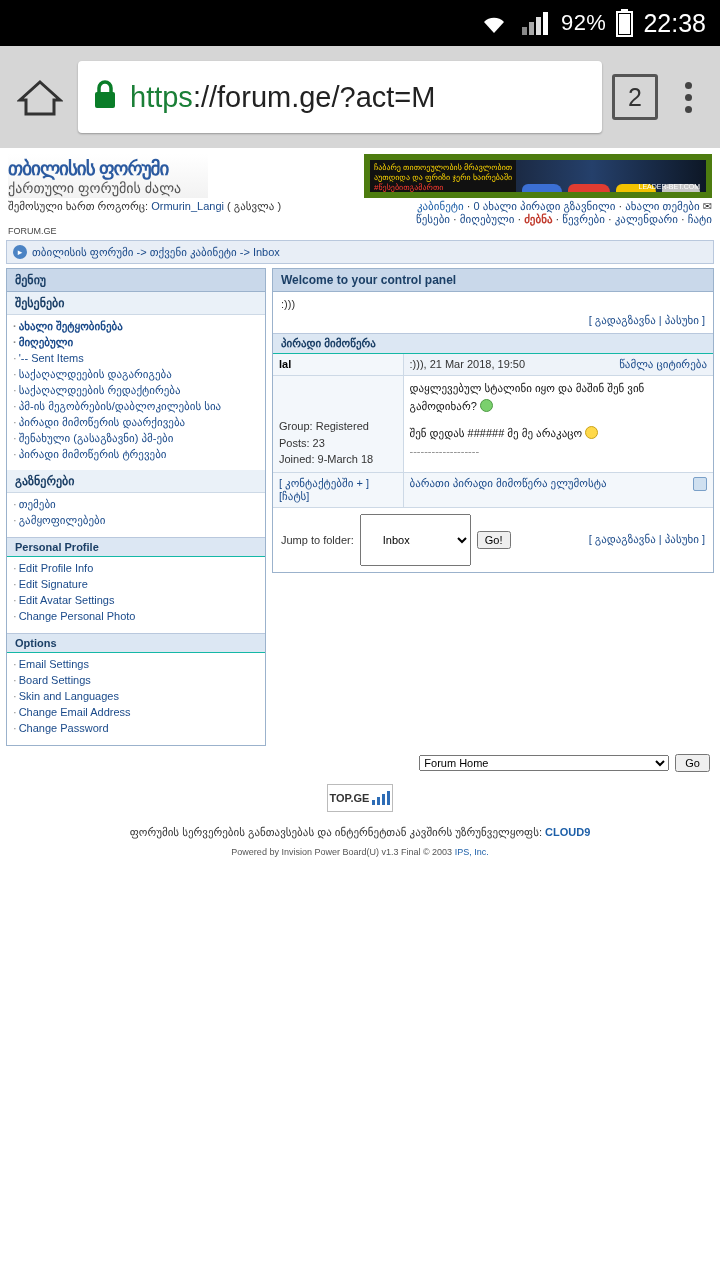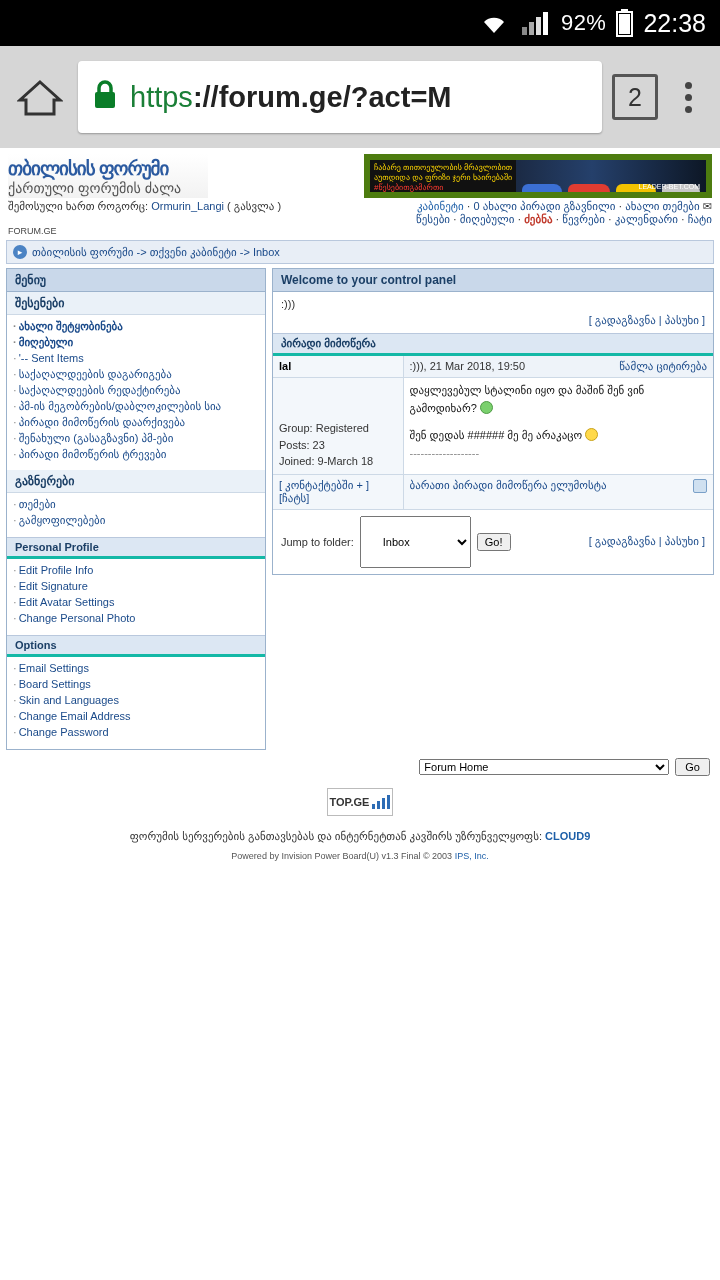--- a/index.html
+++ b/index.html
@@ -29,21 +29,21 @@
   .home-btn { width:56px; height:56px; display:flex; align-items:center; justify-content:center; }
   .urlbar {
     flex:1; height:72px; background:#fff; border-radius:4px;
     display:flex; align-items:center; padding:0 14px; gap:12px;
     overflow:hidden; box-shadow:0 1px 2px rgba(0,0,0,.3);
   }
   .urltext {
     font-size:29px; color:#111; white-space:nowrap; overflow:hidden;
   }
   .urltext .scheme { color:#1a7f37; }
-  .urltext .rest { color:#222;font-weight:bold; }
+  .urltext .rest { color:#222; }
   .tabcount {
     width:46px; height:46px; border:3px solid #555; border-radius:3px;
     display:flex; align-items:center; justify-content:center;
     font-size:25px; color:#333; font-weight:500;
   }
   .menu-dots { width:40px; display:flex; flex-direction:column; align-items:center; gap:5px; }
   .menu-dots i { width:7px; height:7px; background:#444; border-radius:50%; display:block; }
 
   
   .page { background:#fff; padding:0; }
@@ -92,21 +92,21 @@
   .navbar a { color:#1a4a8a; text-decoration:none; }
 
   .layout { display:flex; gap:6px; padding:4px 6px 0 6px; align-items:flex-start; }
 
   .panel { border:1px solid #9bb2cc; background:#fff; }
   .panel-head {
     background:#c9d8ea; border-bottom:1px solid #9bb2cc;
     font-size:12px; font-weight:bold; color:#1b3f66; padding:4px 8px;
   }
   .panel-subhead {
-    background:#dce7f3; border-top:1px solid #b9c8dd; border-bottom:3px solid #14b8a6;
+    background:#dce7f3; border-top:1px solid #b9c8dd; border-bottom:1px solid #14b8a6;
     font-size:11px; font-weight:bold; color:#1b3f66; padding:3px 8px;
   }
 
   .sidebar { width:260px; }
   .side-sec-title {
     font-size:12px; font-weight:bold; color:#1b3f66;
     background:#eaf1f8; padding:4px 8px; border-bottom:1px solid #cdd9e6;
   }
   .side-links { padding:4px 6px 8px 6px; }
   .side-links div { font-size:11px; line-height:1.45; color:#1a4a8a; white-space:nowrap; }

